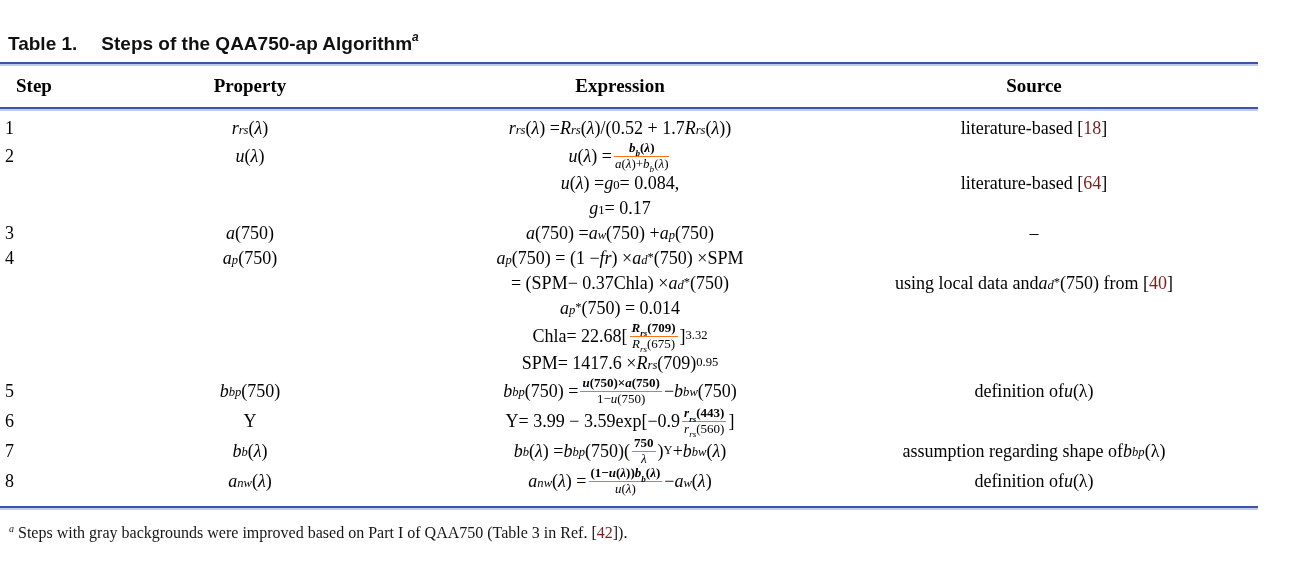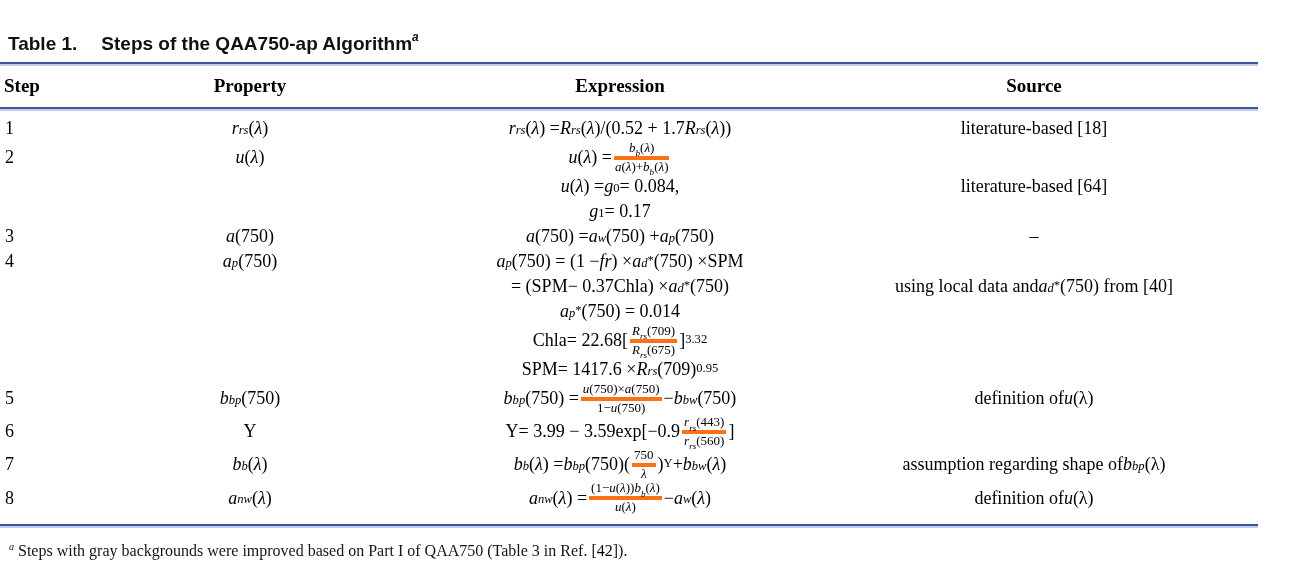--- a/index.html
+++ b/index.html
@@ -16,40 +16,40 @@
   .title .gap{display:inline-block;width:24px;}
   .title sup{font-size:12px;font-style:italic;}
   .rule{height:2px;background:#3D53A6;box-shadow:0 2px 0 rgba(120,140,210,.45);}
   .hline,.line{
     display:grid;
     grid-template-columns:70px 360px 380px 448px;
     align-items:center;
   }
   .hline{padding:11px 0 10px 0;}
   .hcell{font-weight:bold;font-size:19px;display:flex;justify-content:center;white-space:nowrap;}
-  .hcell.first{justify-content:flex-start;padding-left:4px;}
+  .hcell.first{justify-content:flex-start;padding-left:16px;}
   .tbody{padding:7px 0 9px 0;}
   .line{min-height:25px;}
   .cell{
     display:flex;justify-content:center;align-items:center;
     font-size:18px;white-space:nowrap;overflow:visible;
   }
   .cell.step{justify-content:flex-start;padding-left:5px;}
   i{font-style:italic;}
   .rm{font-style:normal;}
   sub,sup{font-size:70%;line-height:0;}
   sup{position:relative;top:-0.12em;}
   sub{position:relative;top:0.08em;}
   .frac{
     display:inline-block;vertical-align:middle;text-align:center;
     font-size:13px;line-height:1.12;margin:0 2px;
   }
-  .fn{display:block;border-bottom:4px solid #f97316;padding:0 2px;}
+  .fn{display:block;border-bottom:1px solid #f97316;padding:0 2px;font-weight:bold;}
   .fd{display:block;padding:0 1px;}
-  .ref{color:#000000;cursor:pointer;text-align:right;}
+  .ref{color:#7f1d1d;cursor:pointer;text-align:right;}
   .footnote{font-size:16px;color:#151515;padding:15px 0 0 9px;}
   .footnote .mark{font-style:italic;font-size:10px;vertical-align:super;margin-right:4px;}
 </style>
 </head>
 <body>
 
 <div class="table-wrap">
 
   <div class="title">
     <span>Table 1.</span><span class="gap"></span><span>Steps of the QAA750-ap Algorithm</span><sup>a</sup>

